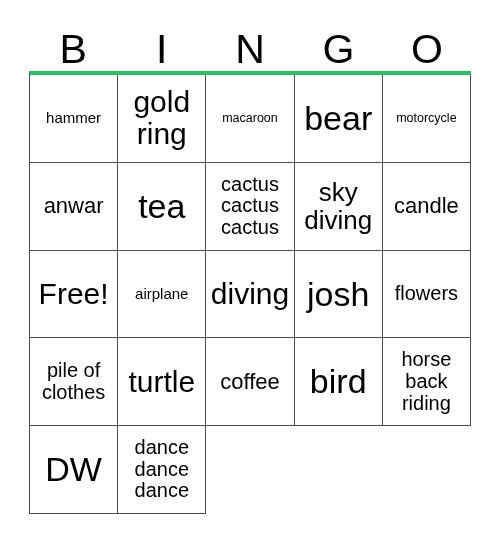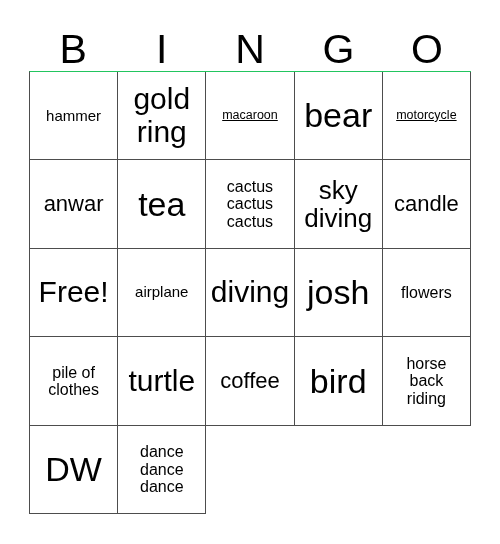--- a/index.html
+++ b/index.html
@@ -48,21 +48,21 @@
   
   .grid {
     position: absolute;
     left: 29px;
     top: 71px;
     width: 442px;
     height: 443px;
     display: grid;
     grid-template-columns: repeat(5, 1fr);
     grid-template-rows: repeat(5, 1fr);
-    border-top: 1px solid #22c55e;
+    border-top: 4px solid #22c55e;
     border-left: 1px solid #4d4d4d;
     box-sizing: border-box;
     background: #ffffff;
   }
 
   .cell {
     border-right: 1px solid #4d4d4d;
     border-bottom: 1px solid #4d4d4d;
     box-sizing: border-box;
     display: flex;
@@ -83,23 +83,23 @@
     white-space: pre-line;
     font-weight: 400;
     color: #000000;
   }
 
   
   .fs-xxl .cell-text { font-size: 34px; }
   .fs-xl  .cell-text { font-size: 30px; }
   .fs-lg  .cell-text { font-size: 26px; }
   .fs-md  .cell-text { font-size: 22px; }
-  .fs-sm  .cell-text { font-size: 16px; }
+  .fs-sm  .cell-text { font-size: 20px; }
   .fs-xs  .cell-text { font-size: 15px; }
-  .fs-xxs .cell-text { font-size: 12.5px; text-decoration: underline; }
+  .fs-xxs .cell-text { font-size: 12.5px; }
 </style>
 </head>
 <body>
 
 <div class="card">
 
   <div class="header-row">
       <div class="header-cell">B</div>
       <div class="header-cell">I</div>
       <div class="header-cell">N</div>

